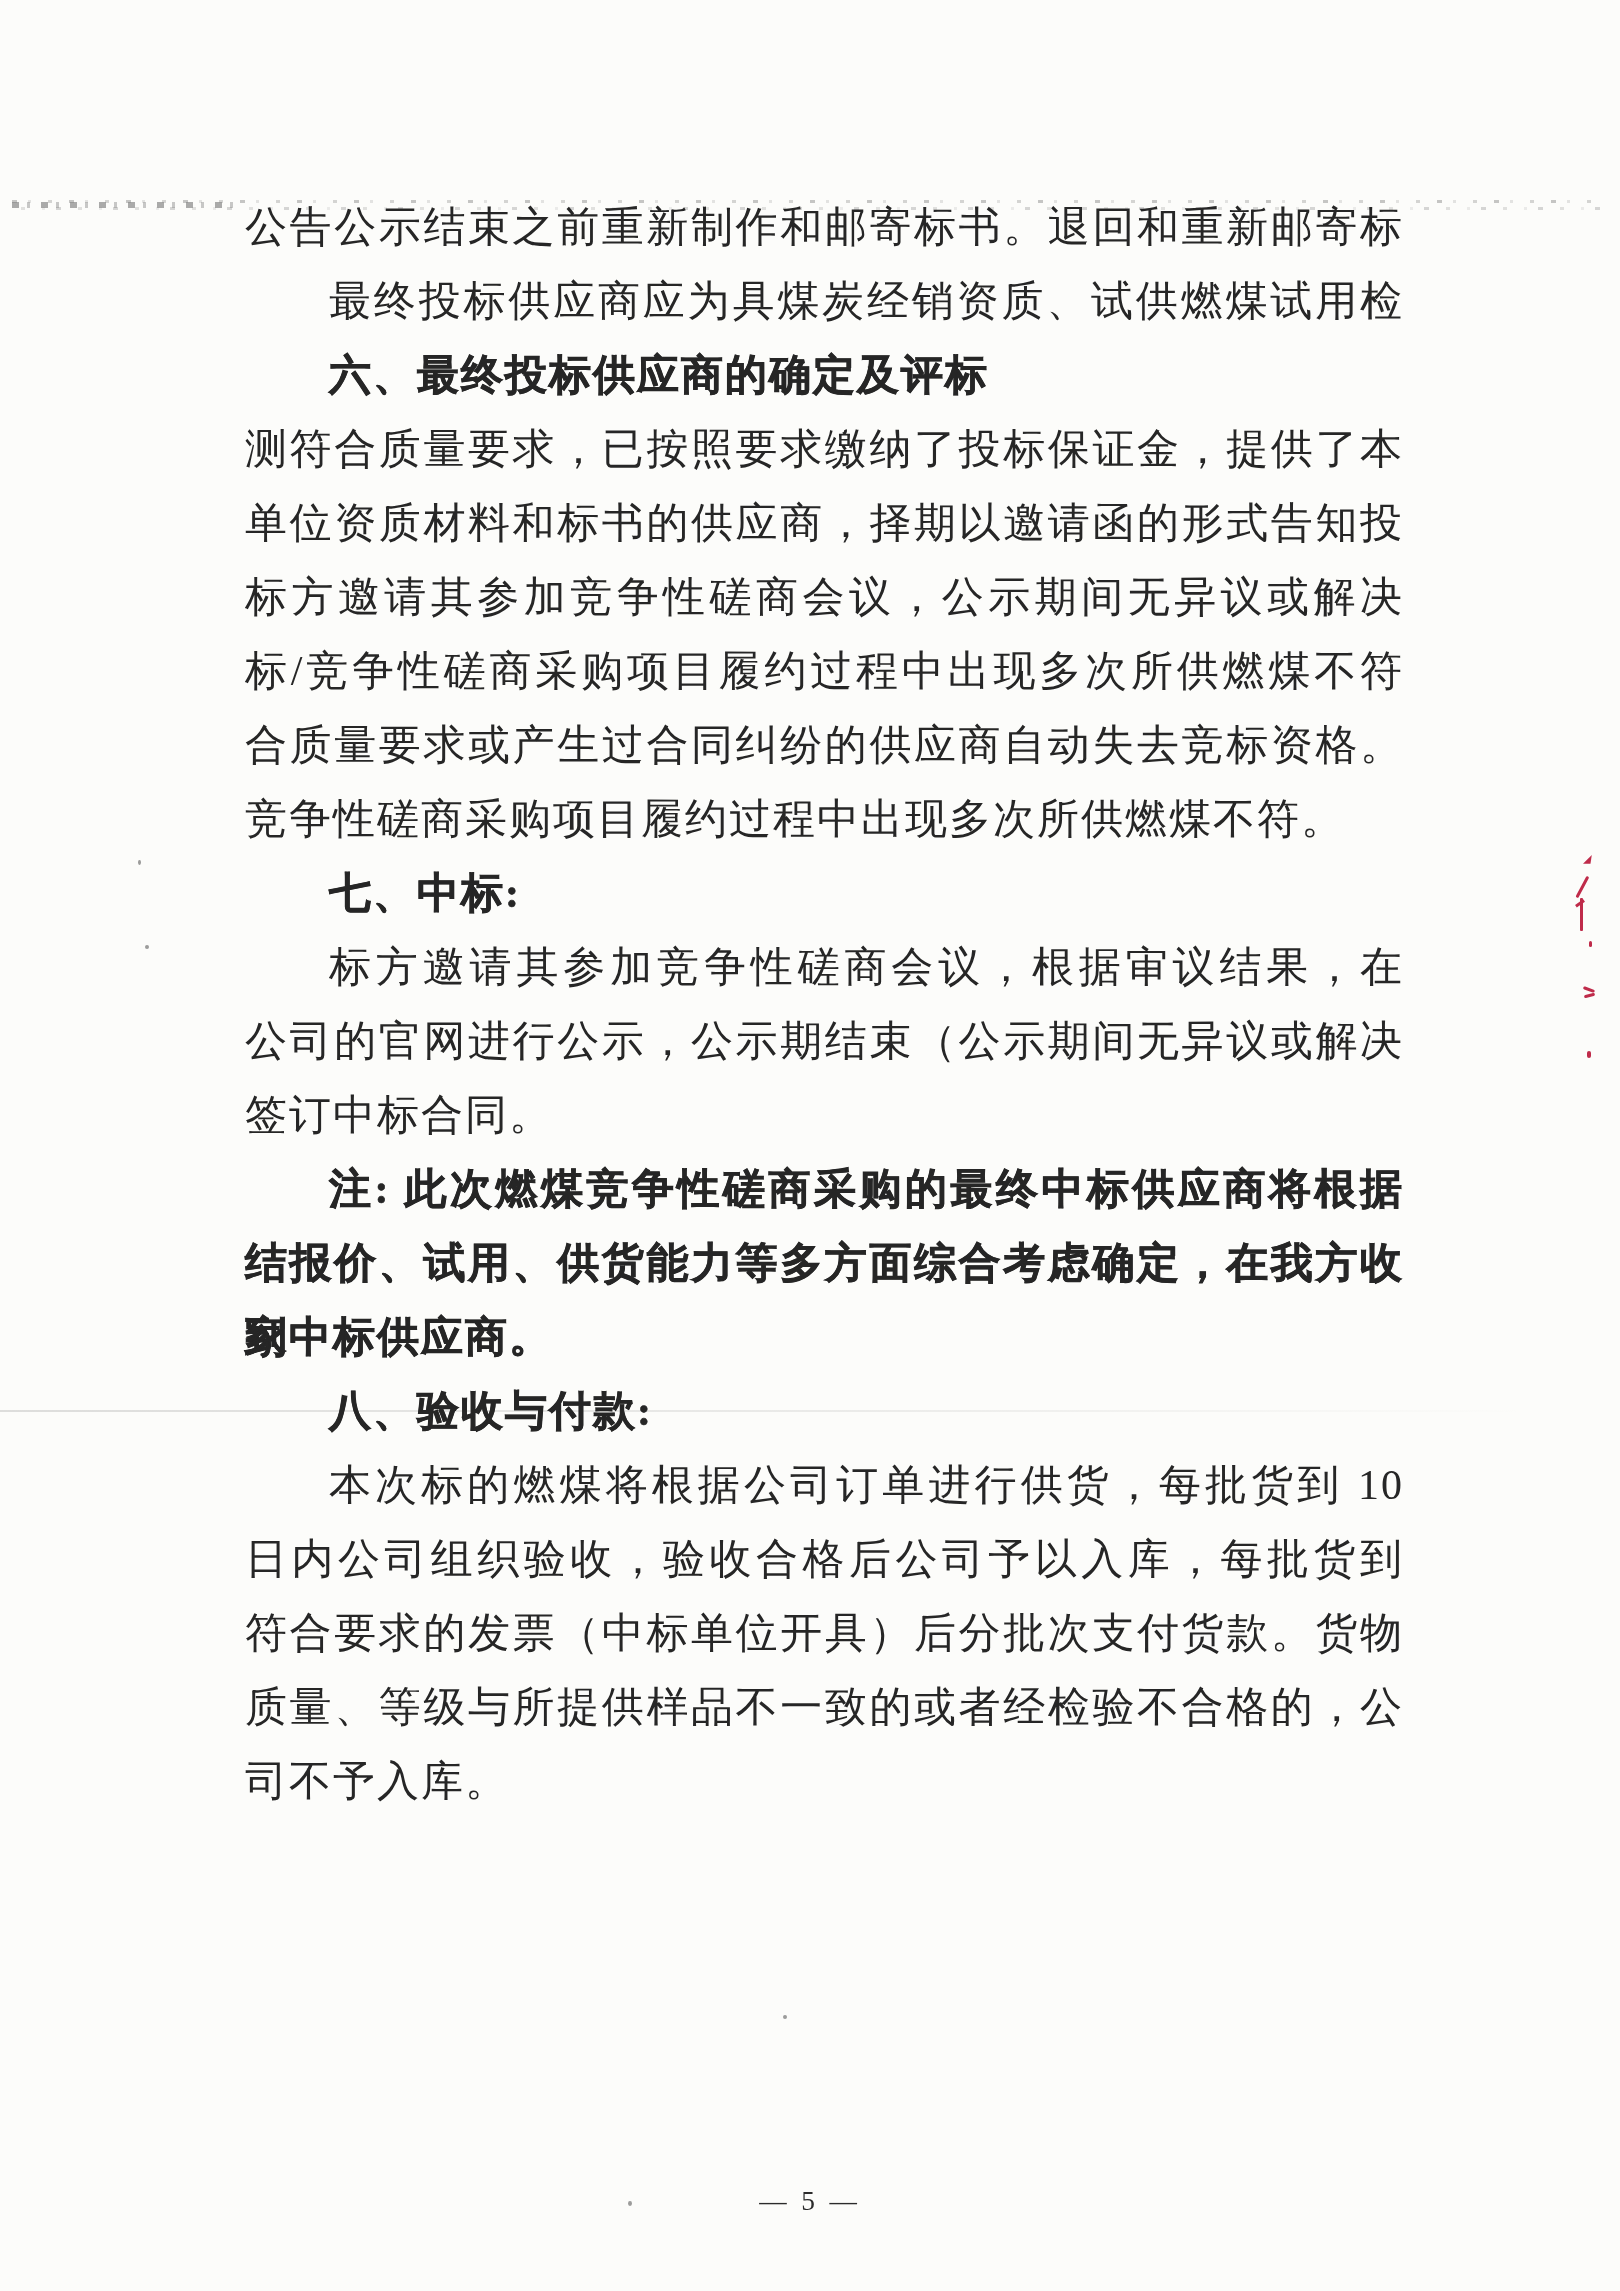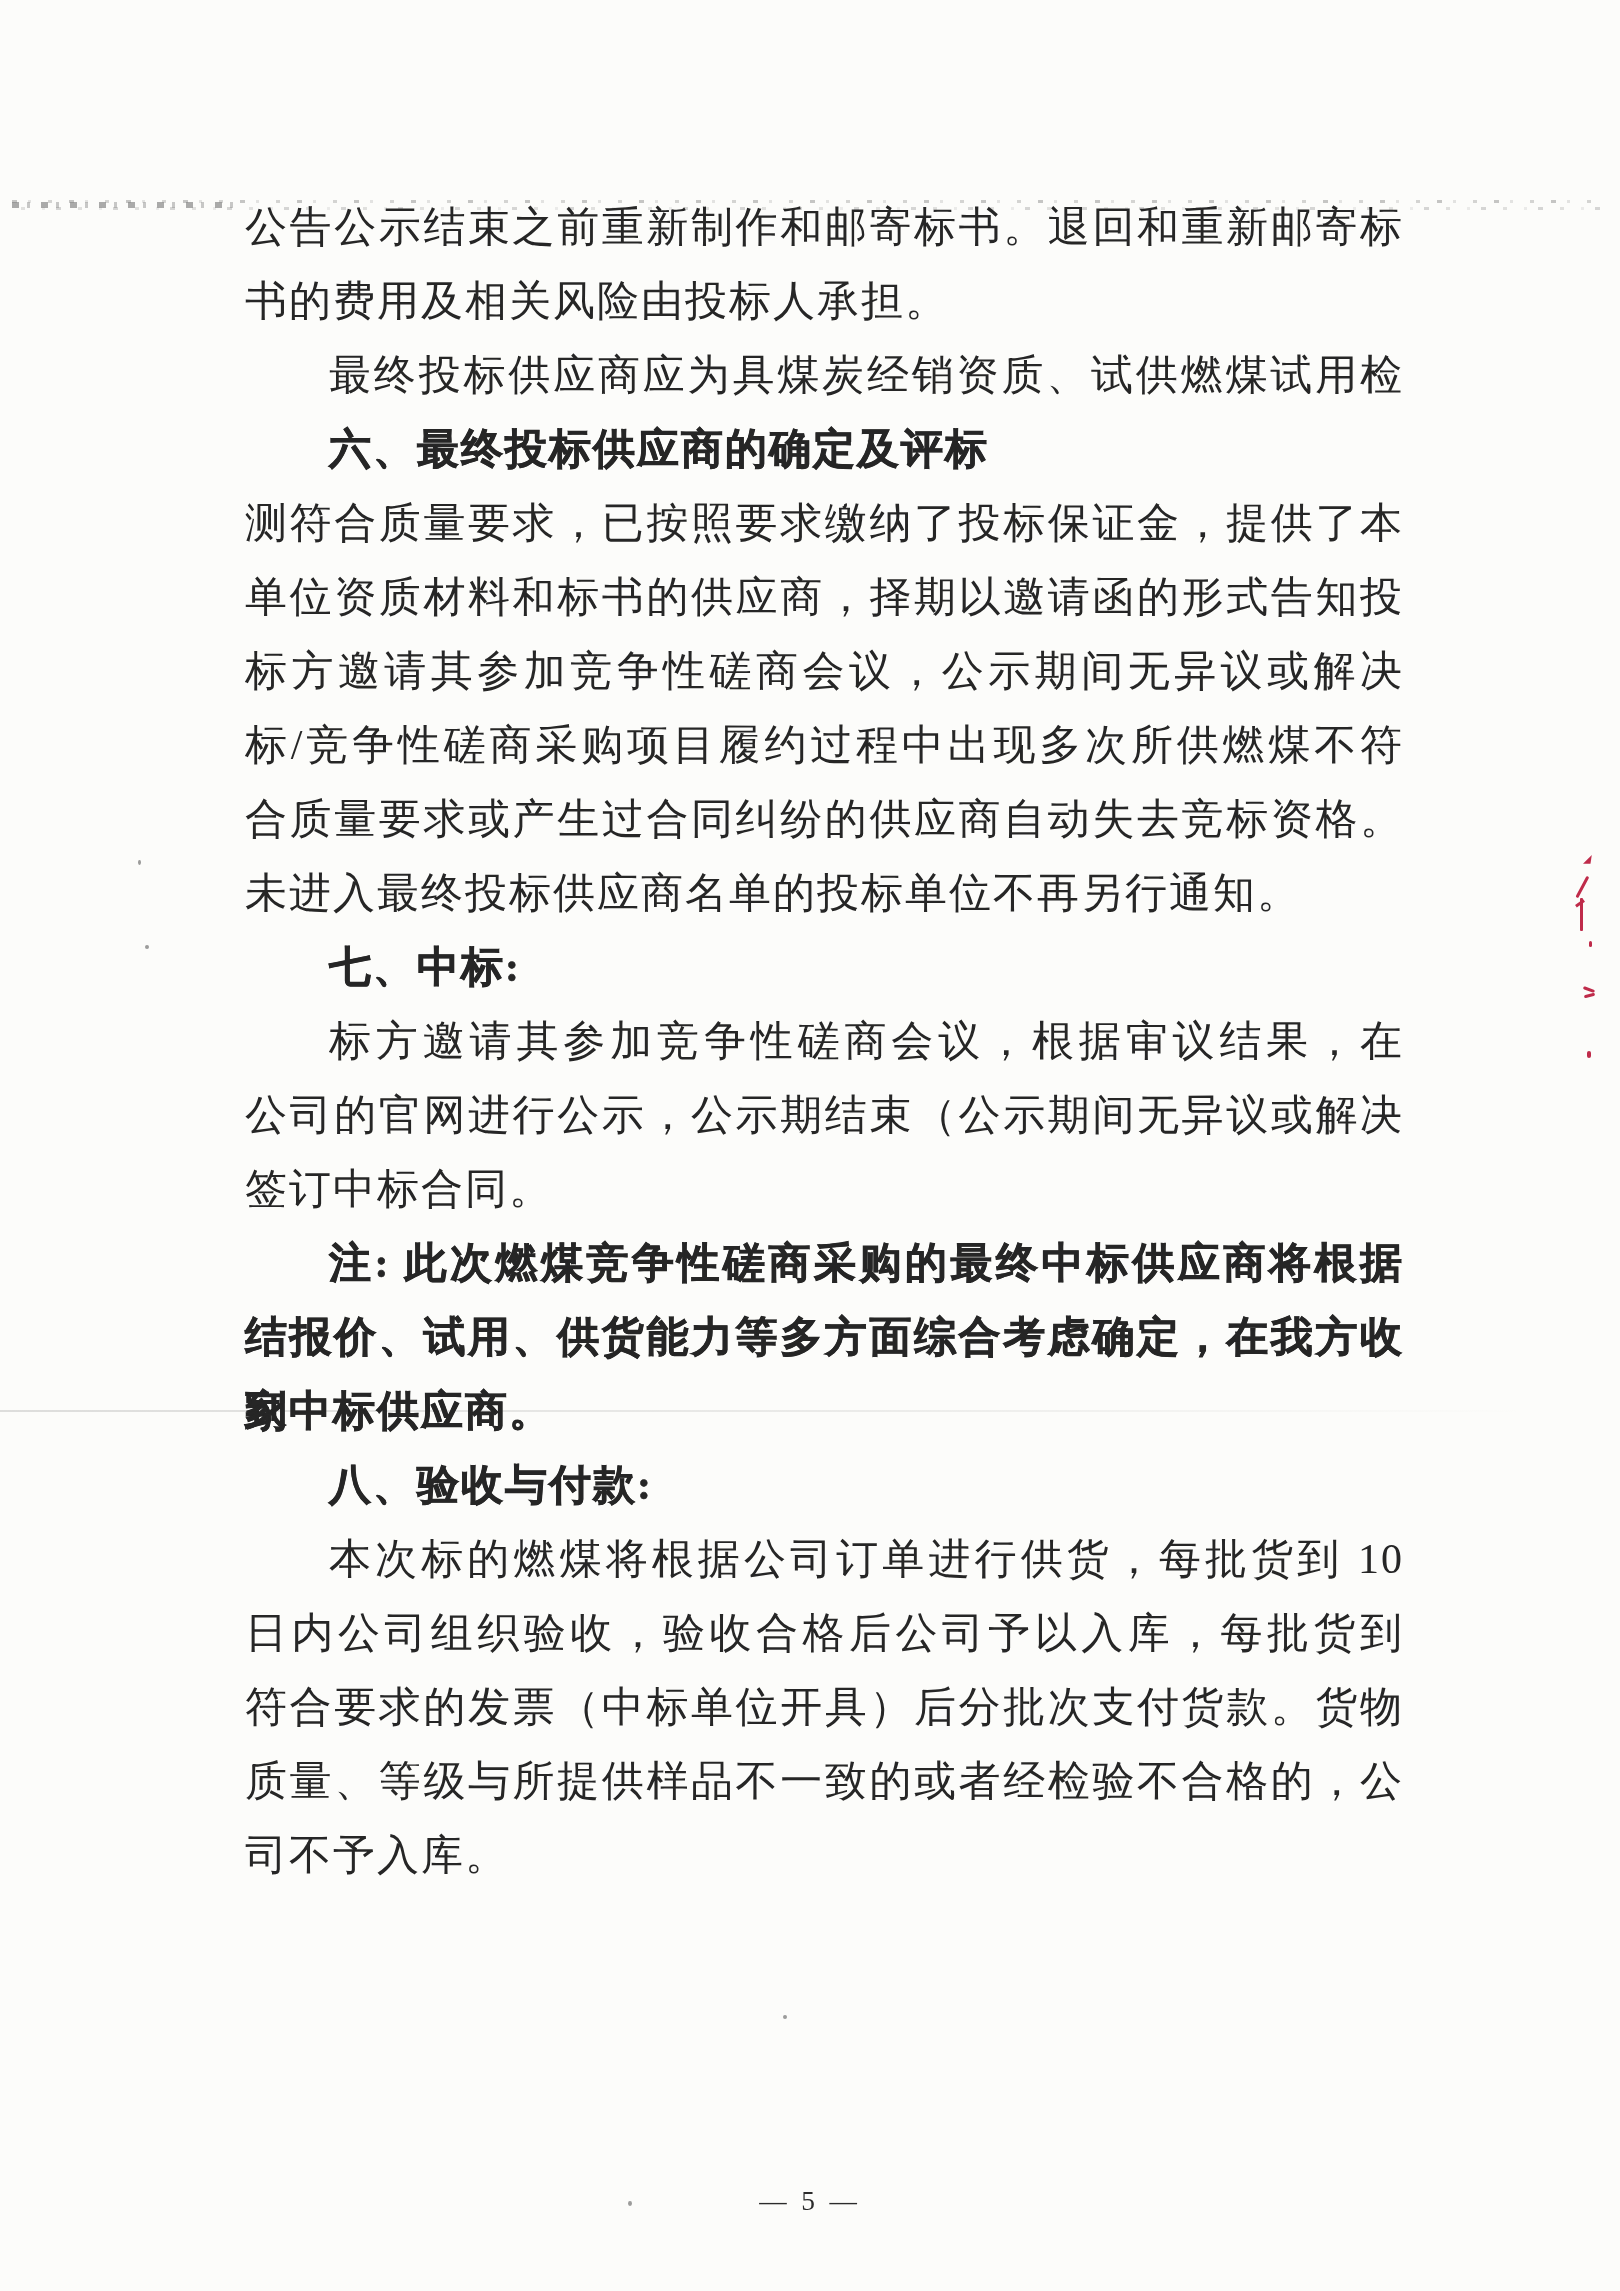--- a/index.html
+++ b/index.html
@@ -111,29 +111,28 @@
   <div class="redmark rm2"></div>
   <div class="redmark rm3a"></div>
   <div class="redmark rm3b"></div>
   <div class="redmark rm4"></div>
   <div class="redmark rm5a"></div>
   <div class="redmark rm5b"></div>
   <div class="redmark rm6"></div>
 
   <div class="doc-body">
       <div class="line fill">公告公示结束之前重新制作和邮寄标书。退回和重新邮寄标</div>
-      <div class="line">书的费用及相关风险由投标人承担。</div>
       <div class="line indent fill">最终投标供应商应为具煤炭经销资质、试供燃煤试用检</div>
       <div class="line indent bold">六、最终投标供应商的确定及评标</div>
       <div class="line fill">测符合质量要求，已按照要求缴纳了投标保证金，提供了本</div>
       <div class="line fill">单位资质材料和标书的供应商，择期以邀请函的形式告知投</div>
       <div class="line fill">标方邀请其参加竞争性磋商会议，公示期间无异议或解决</div>
       <div class="line fill">标/竞争性磋商采购项目履约过程中出现多次所供燃煤不符</div>
       <div class="line fill">合质量要求或产生过合同纠纷的供应商自动失去竞标资格。</div>
-      <div class="line">未进入最终投标供应商名单的投标单位不再另行通知。</div>
+      <div class="line">竞争性磋商采购项目履约过程中出现多次所供燃煤不符。</div>
       <div class="line indent bold">七、中标:</div>
       <div class="line indent fill">标方邀请其参加竞争性磋商会议，根据审议结果，在</div>
       <div class="line fill">公司的官网进行公示，公示期结束（公示期间无异议或解决</div>
       <div class="line">签订中标合同。</div>
       <div class="line indent bold fill">注: 此次燃煤竞争性磋商采购的最终中标供应商将根据</div>
       <div class="line bold fill">结报价、试用、供货能力等多方面综合考虑确定，在我方收到</div>
       <div class="line bold">家中标供应商。</div>
       <div class="line indent bold">八、验收与付款:</div>
       <div class="line indent fill">本次标的燃煤将根据公司订单进行供货，每批货到 10</div>
       <div class="line fill">日内公司组织验收，验收合格后公司予以入库，每批货到</div>

